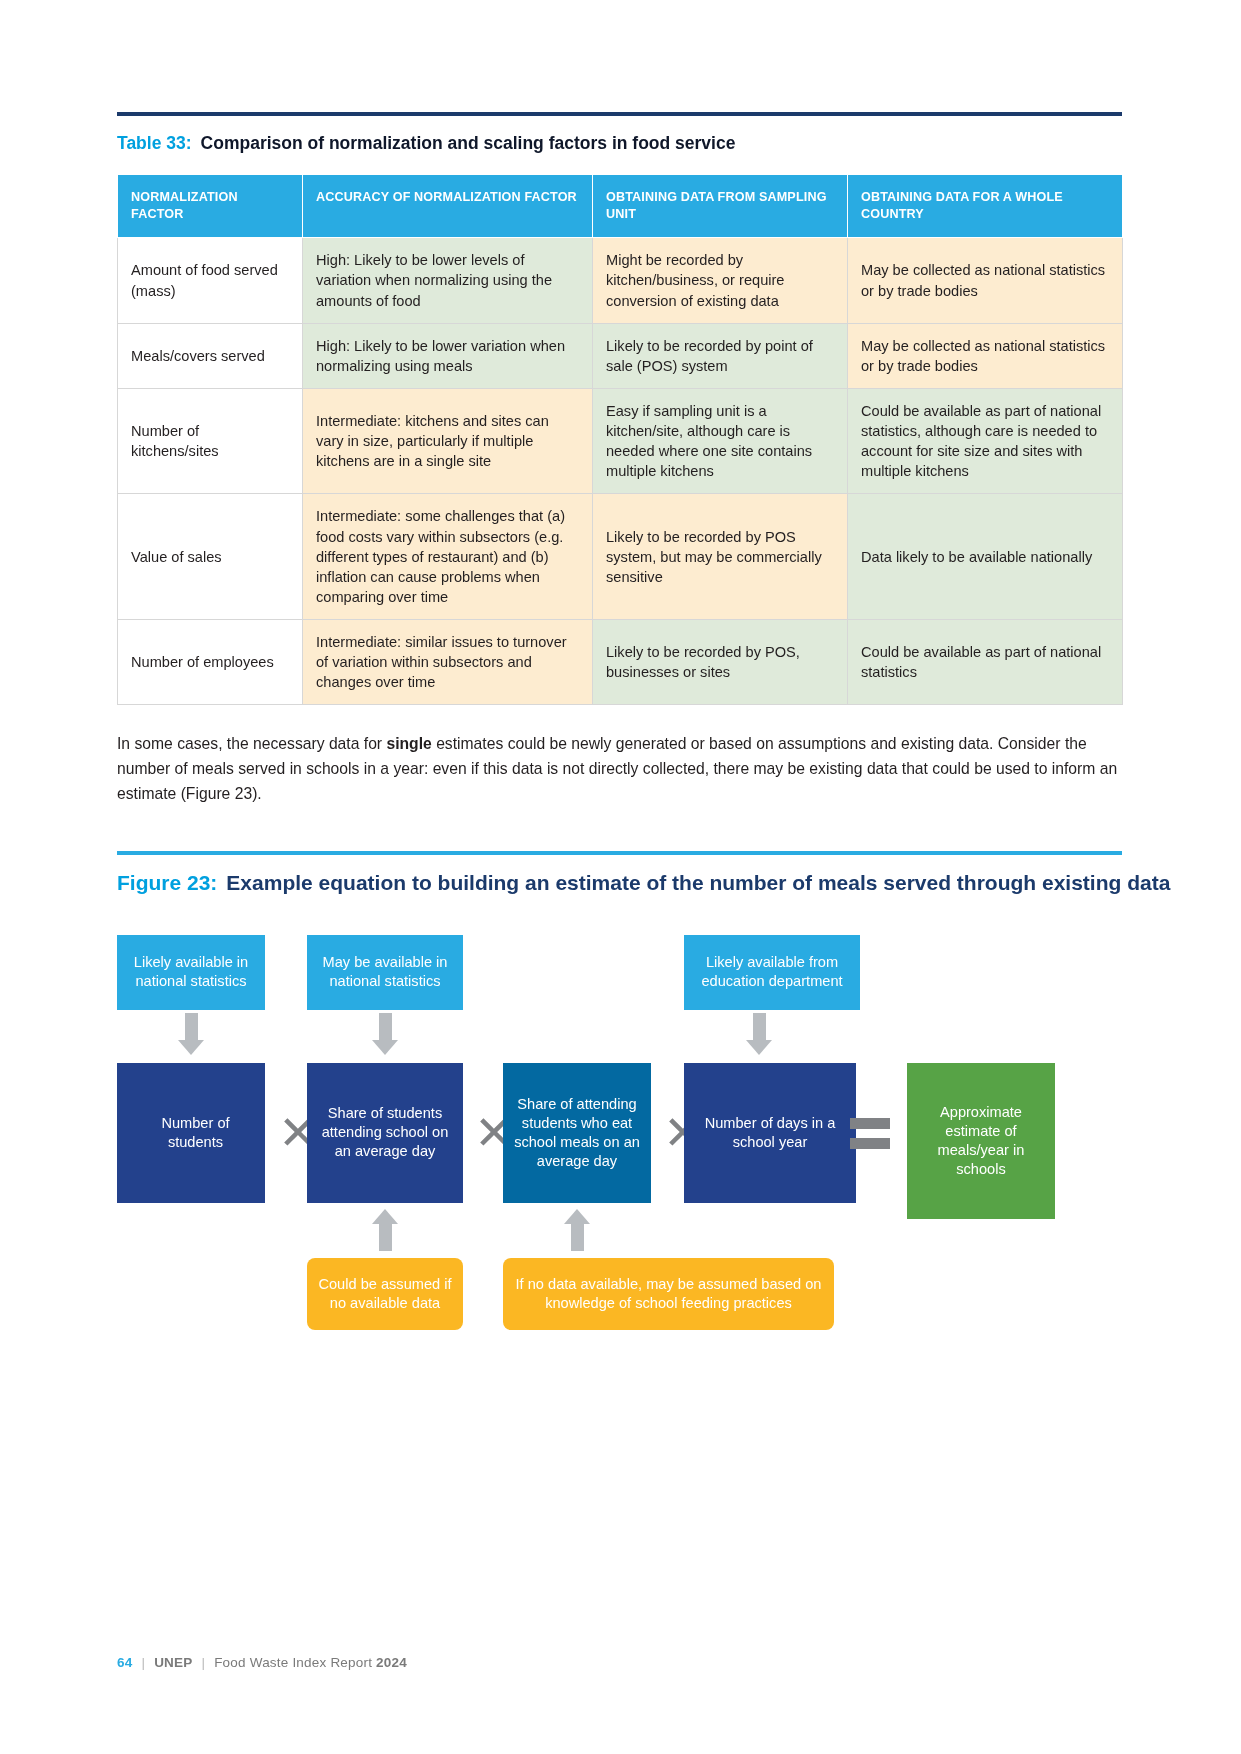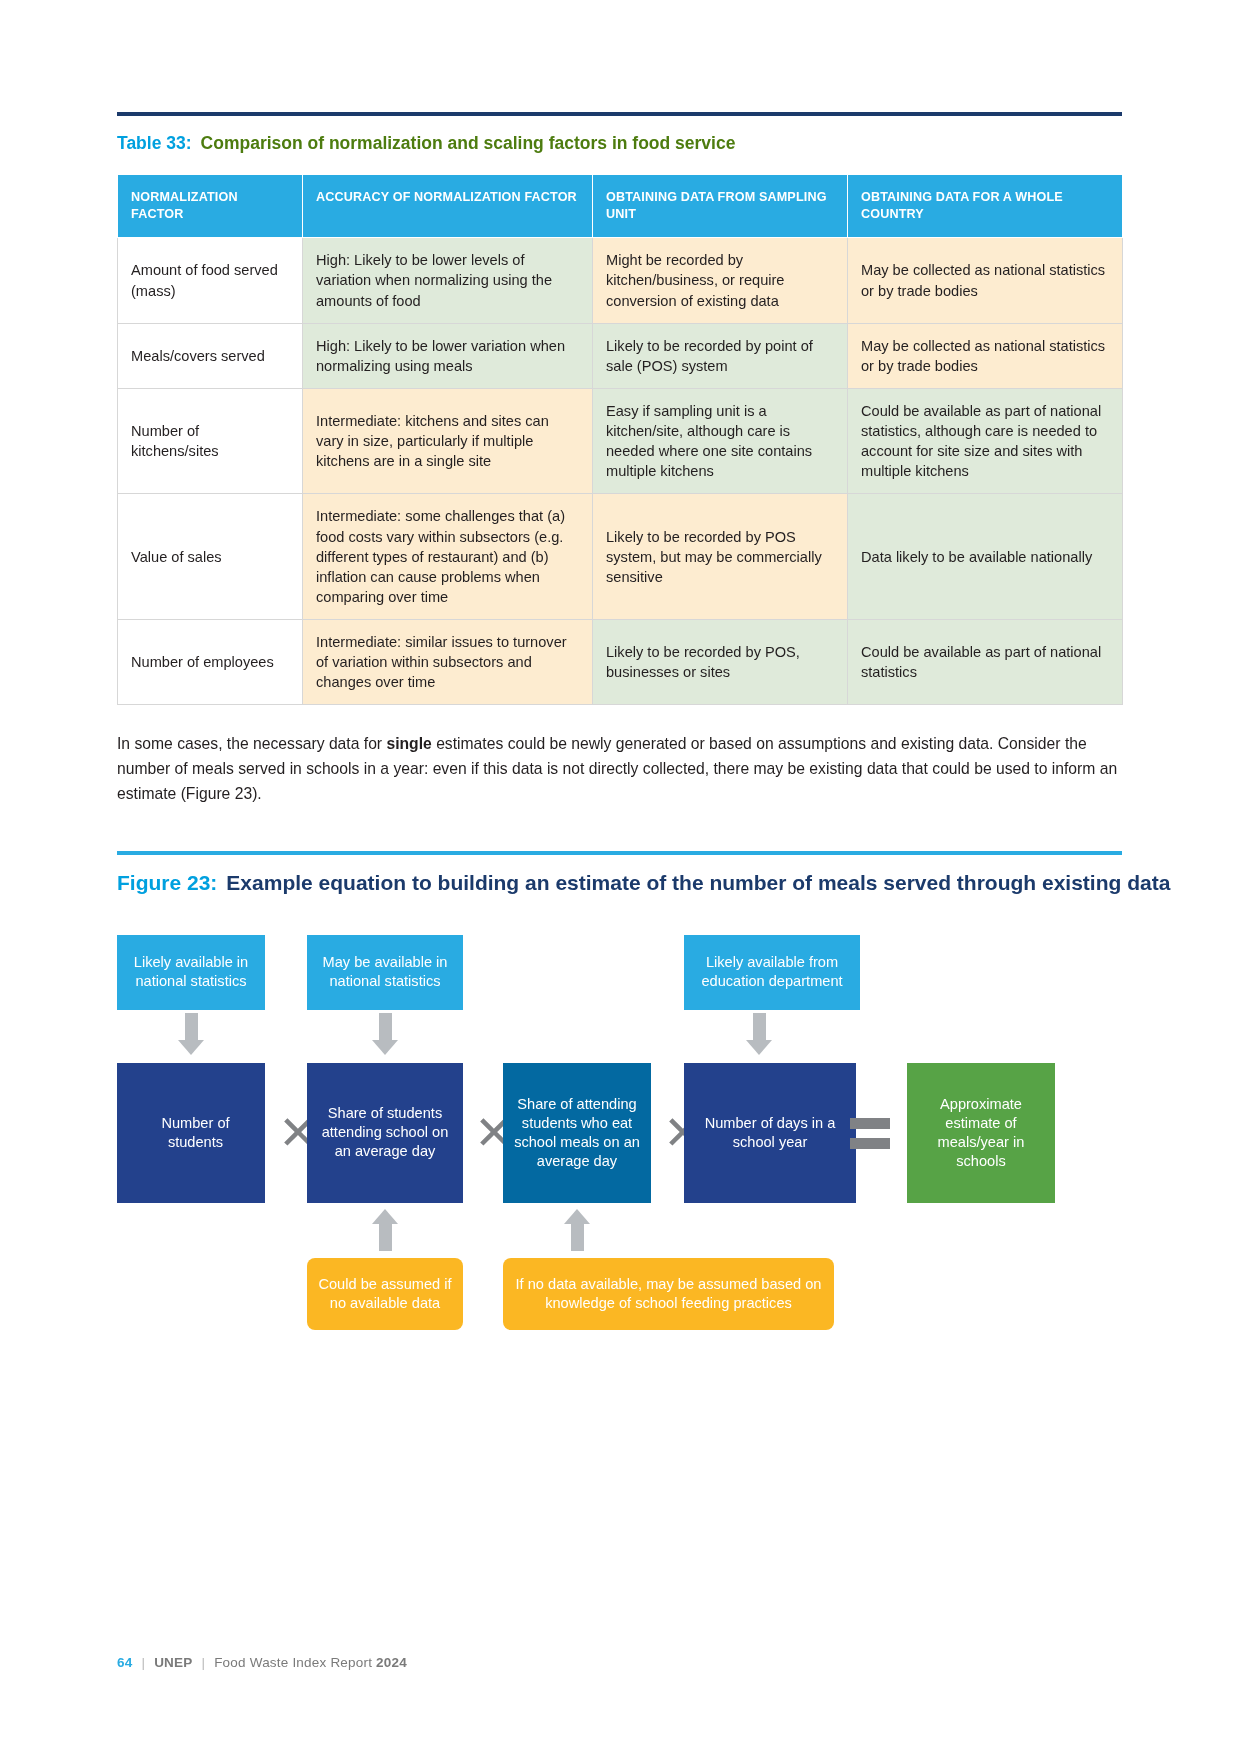--- a/index.html
+++ b/index.html
@@ -40,21 +40,21 @@
     margin-top: 17px;
     font-size: 17.5px;
     line-height: 1.25;
     white-space: nowrap;
   }
   .caption .cap-num {
     color: #00a0df;
     font-weight: bold;
   }
   .caption .cap-text {
-    color: #4d7c0f;
+    color: #0f172a;
     font-weight: bold;
     margin-left: 9px;
   }
 
   table.t33 {
     margin-top: 19px;
     width: 1005px;
     border-collapse: collapse;
     table-layout: fixed;
     padding-left: 24px;
@@ -293,21 +293,21 @@
 
       <div class="mult" style="left:543px; top:197px;">✕</div>
 
       <div class="dbox navy" style="left:567px; top:150px; width:172px; height:140px;">Number of days in a school year</div>
 
       <div class="equals" style="left:733px; top:205px;">
         <div></div>
           <div></div>
       </div>
 
-      <div class="dbox green" style="left:790px; top:150px; width:148px; height:140px;">Approximate estimate of meals/year in schools</div>
+      <div class="dbox green" style="left:790px; top:150px; width:148px; height:156px;">Approximate estimate of meals/year in schools</div>
 
       <div class="arrow up" style="left:255px; top:296px;">
         <div class="head"></div>
         <div class="shaft" style="height:27px;"></div>
       </div>
       <div class="arrow up" style="left:447px; top:296px;">
         <div class="head"></div>
         <div class="shaft" style="height:27px;"></div>
       </div>
 

